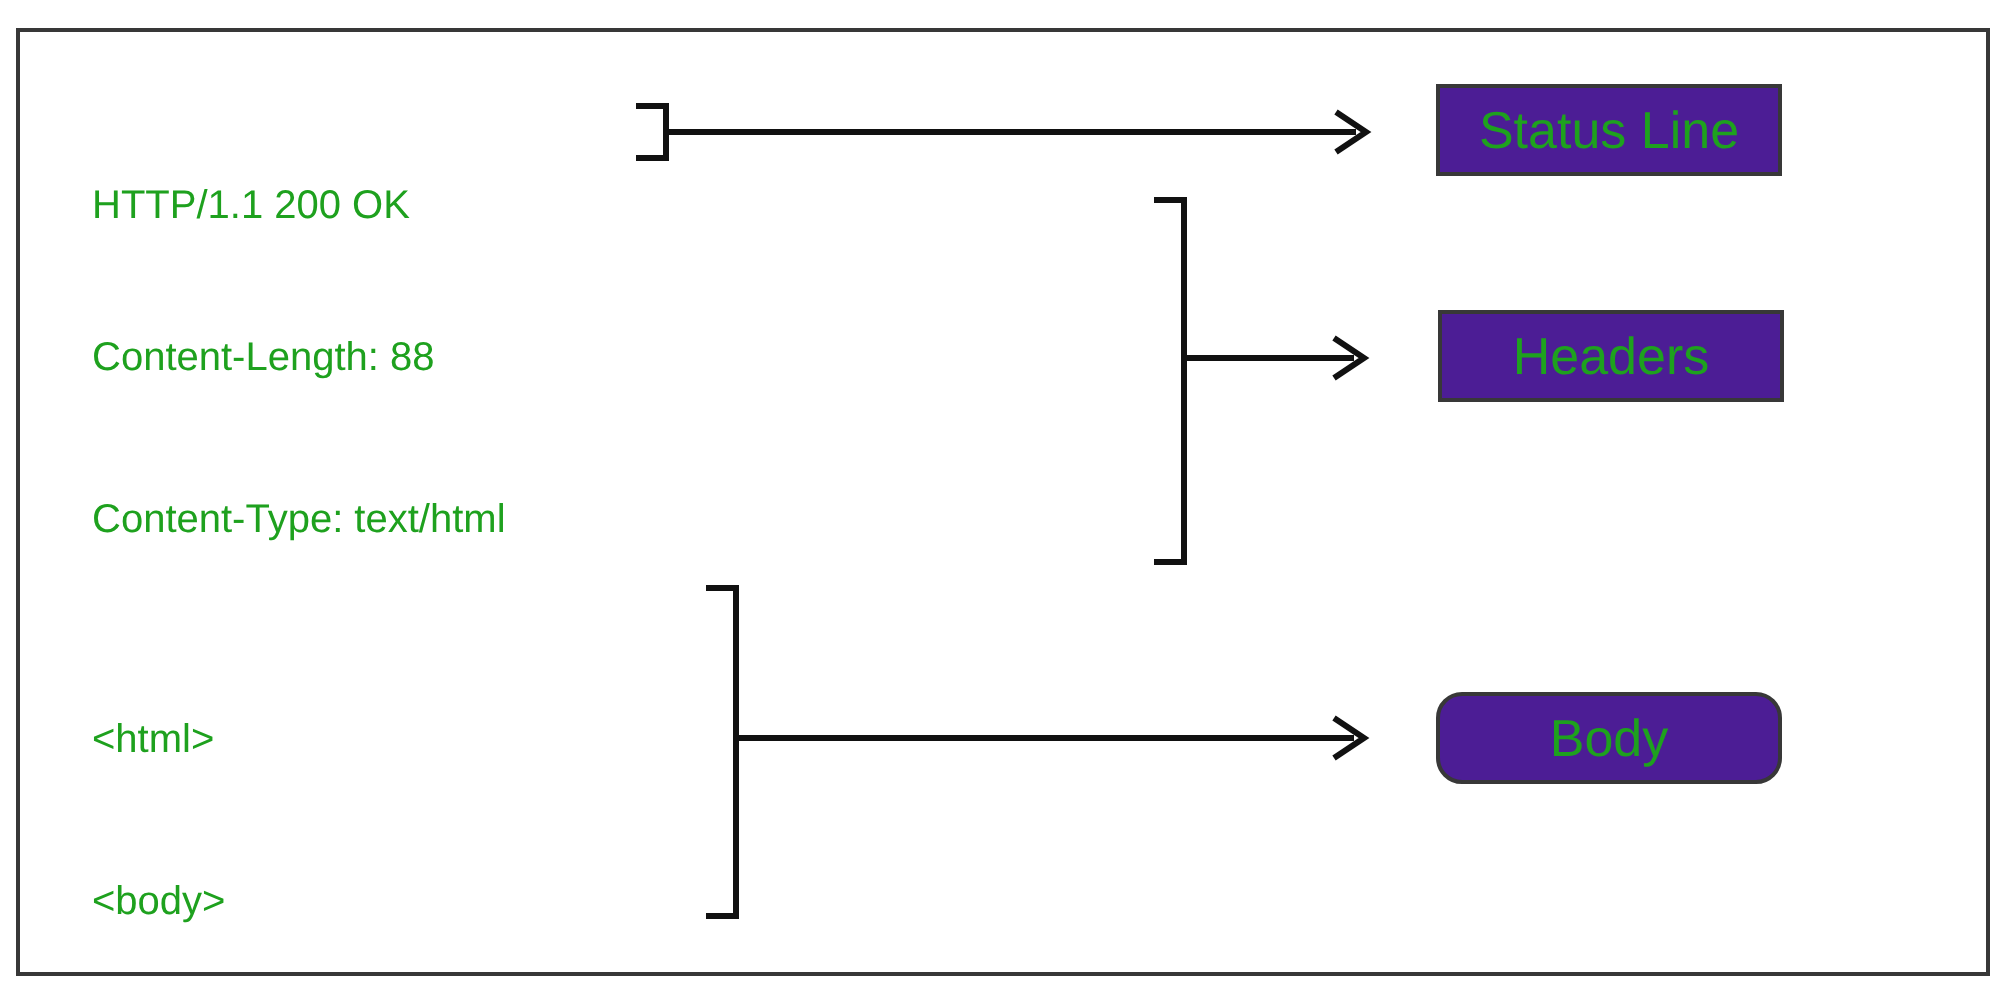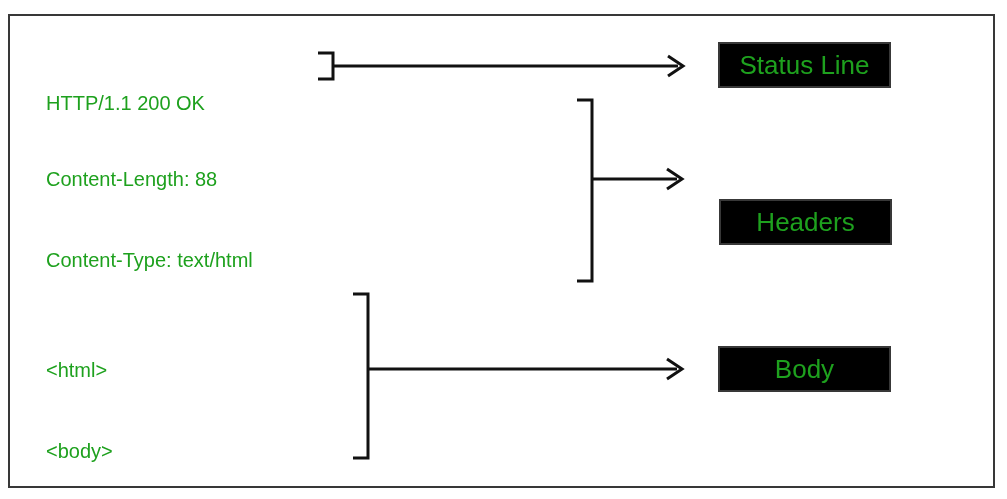--- a/index.html
+++ b/index.html
@@ -34,30 +34,30 @@
   }
   #status-line-text { left: 46px; top: 36px; }
   #headers-text     { left: 46px; top: 112px; }
   #body-text        { left: 46px; top: 303px; }
   .label-box {
     position: absolute;
     width: 173px;
     height: 46px;
     border: 2px solid var(--frame, #383838);
     box-sizing: border-box;
-    background: #000000;
+    background: #4c1d95;
     display: flex;
     align-items: center;
     justify-content: center;
     color: var(--green, #1ea11e);
     font-size: 26px;
   }
   #status-line-box { left: 718px; top: 42px; }
-  #headers-box     { left: 719px; top: 155px; margin-top: 44px; }
-  #body-box        { left: 718px; top: 346px; }
+  #headers-box     { left: 719px; top: 155px; }
+  #body-box        { left: 718px; top: 346px; border-radius: 13px; }
   svg.connectors {
     position: absolute;
     left: 0;
     top: 0;
     width: 1007px;
     height: 499px;
     pointer-events: none;
   }
   svg.connectors path {
     stroke: var(--line, #111111);

